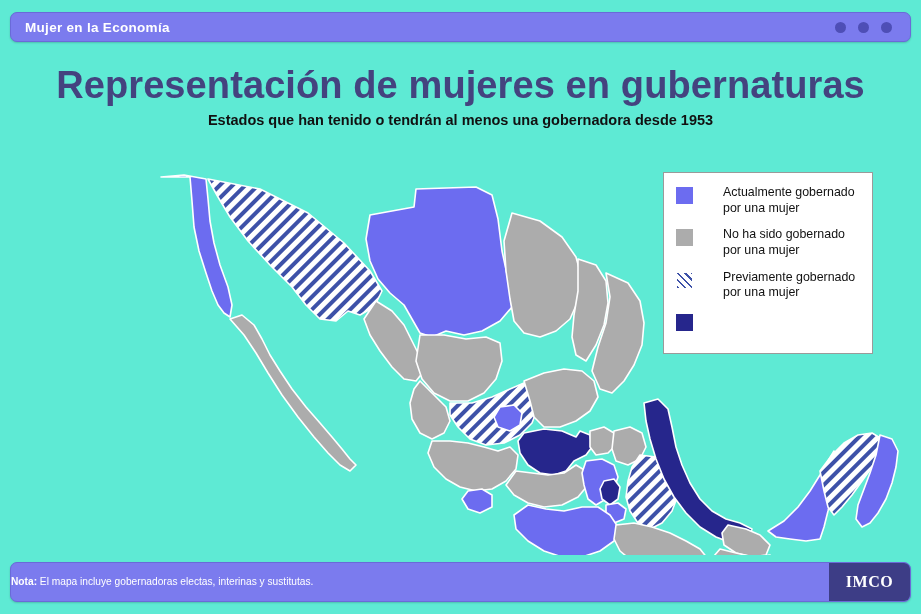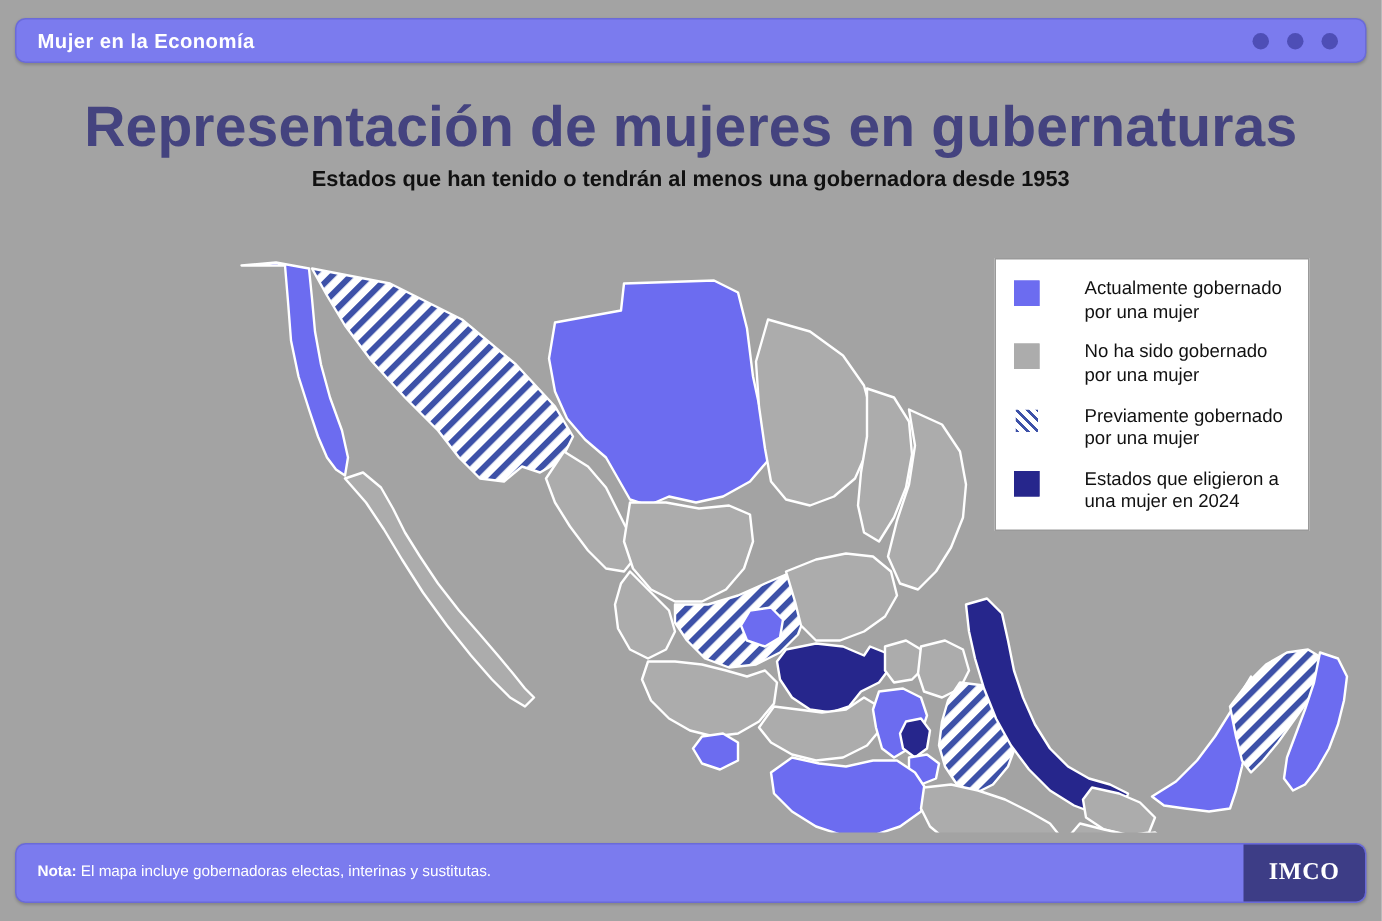--- a/index.html
+++ b/index.html
@@ -3,21 +3,21 @@
 <meta charset="utf-8">
 <style>
   html,body{margin:0;padding:0;}
   body{
     width:921px;height:614px;
     background:#ffffff;
     font-family:"Liberation Sans", sans-serif;
     overflow:hidden;
     position:relative;
   }
-  .page{position:absolute;inset:0;background:#a3a3a3;}
+  .page{position:absolute;inset:0;background:#5eead4;}
 
   
   .titlebar{
     position:absolute;left:10px;top:12px;width:901px;height:30px;
     background:#7b7bee;
     border-radius:7px;
     border:1px solid #6a6ad8;
     box-sizing:border-box;
     display:flex;align-items:center;
     box-shadow:0 1px 2px rgba(0,0,0,.18);
@@ -71,21 +71,21 @@
 
   
   .footer{
     position:absolute;left:10px;top:562px;width:901px;height:40px;
     background:#7b7bee;border:1px solid #6a6ad8;border-radius:7px;
     box-sizing:border-box;
     box-shadow:0 1px 2px rgba(0,0,0,.18);
     display:flex;align-items:center;
   }
   .footer-text{
-    margin-left:14px;color:#ffffff;font-size:10.2px;line-height:1.42;
+    color:#ffffff;font-size:10.2px;line-height:1.42;
   }
   .footer-text b{font-weight:bold;}
   .logo-box{
     position:absolute;right:0px;top:0px;width:81px;height:38px;
     background:#3d3d86;border-radius:0 6px 6px 0;
     display:flex;align-items:center;justify-content:center;
   }
   .logo-text{
     color:#ffffff;font-size:16px;font-weight:bold;letter-spacing:.5px;
     font-family:"Liberation Serif", serif;
@@ -194,21 +194,20 @@
     <div class="legend-row">
       <span class="swatch sw-never"></span>
       <span class="legend-label">No ha sido gobernado por una mujer</span>
     </div>
     <div class="legend-row">
       <span class="swatch sw-prev"></span>
       <span class="legend-label">Previamente gobernado por una mujer</span>
     </div>
     <div class="legend-row">
       <span class="swatch sw-2024"></span>
-      <span class="legend-label">Estados que eligieron a una mujer en 2024</span>
     </div>
   </div>
 
   <div class="footer">
     <div class="footer-text">
       <div>
         <b>Nota:</b><span> El mapa incluye gobernadoras electas, interinas y sustitutas.</span>
       </div>
     </div>
     <div class="logo-box">

